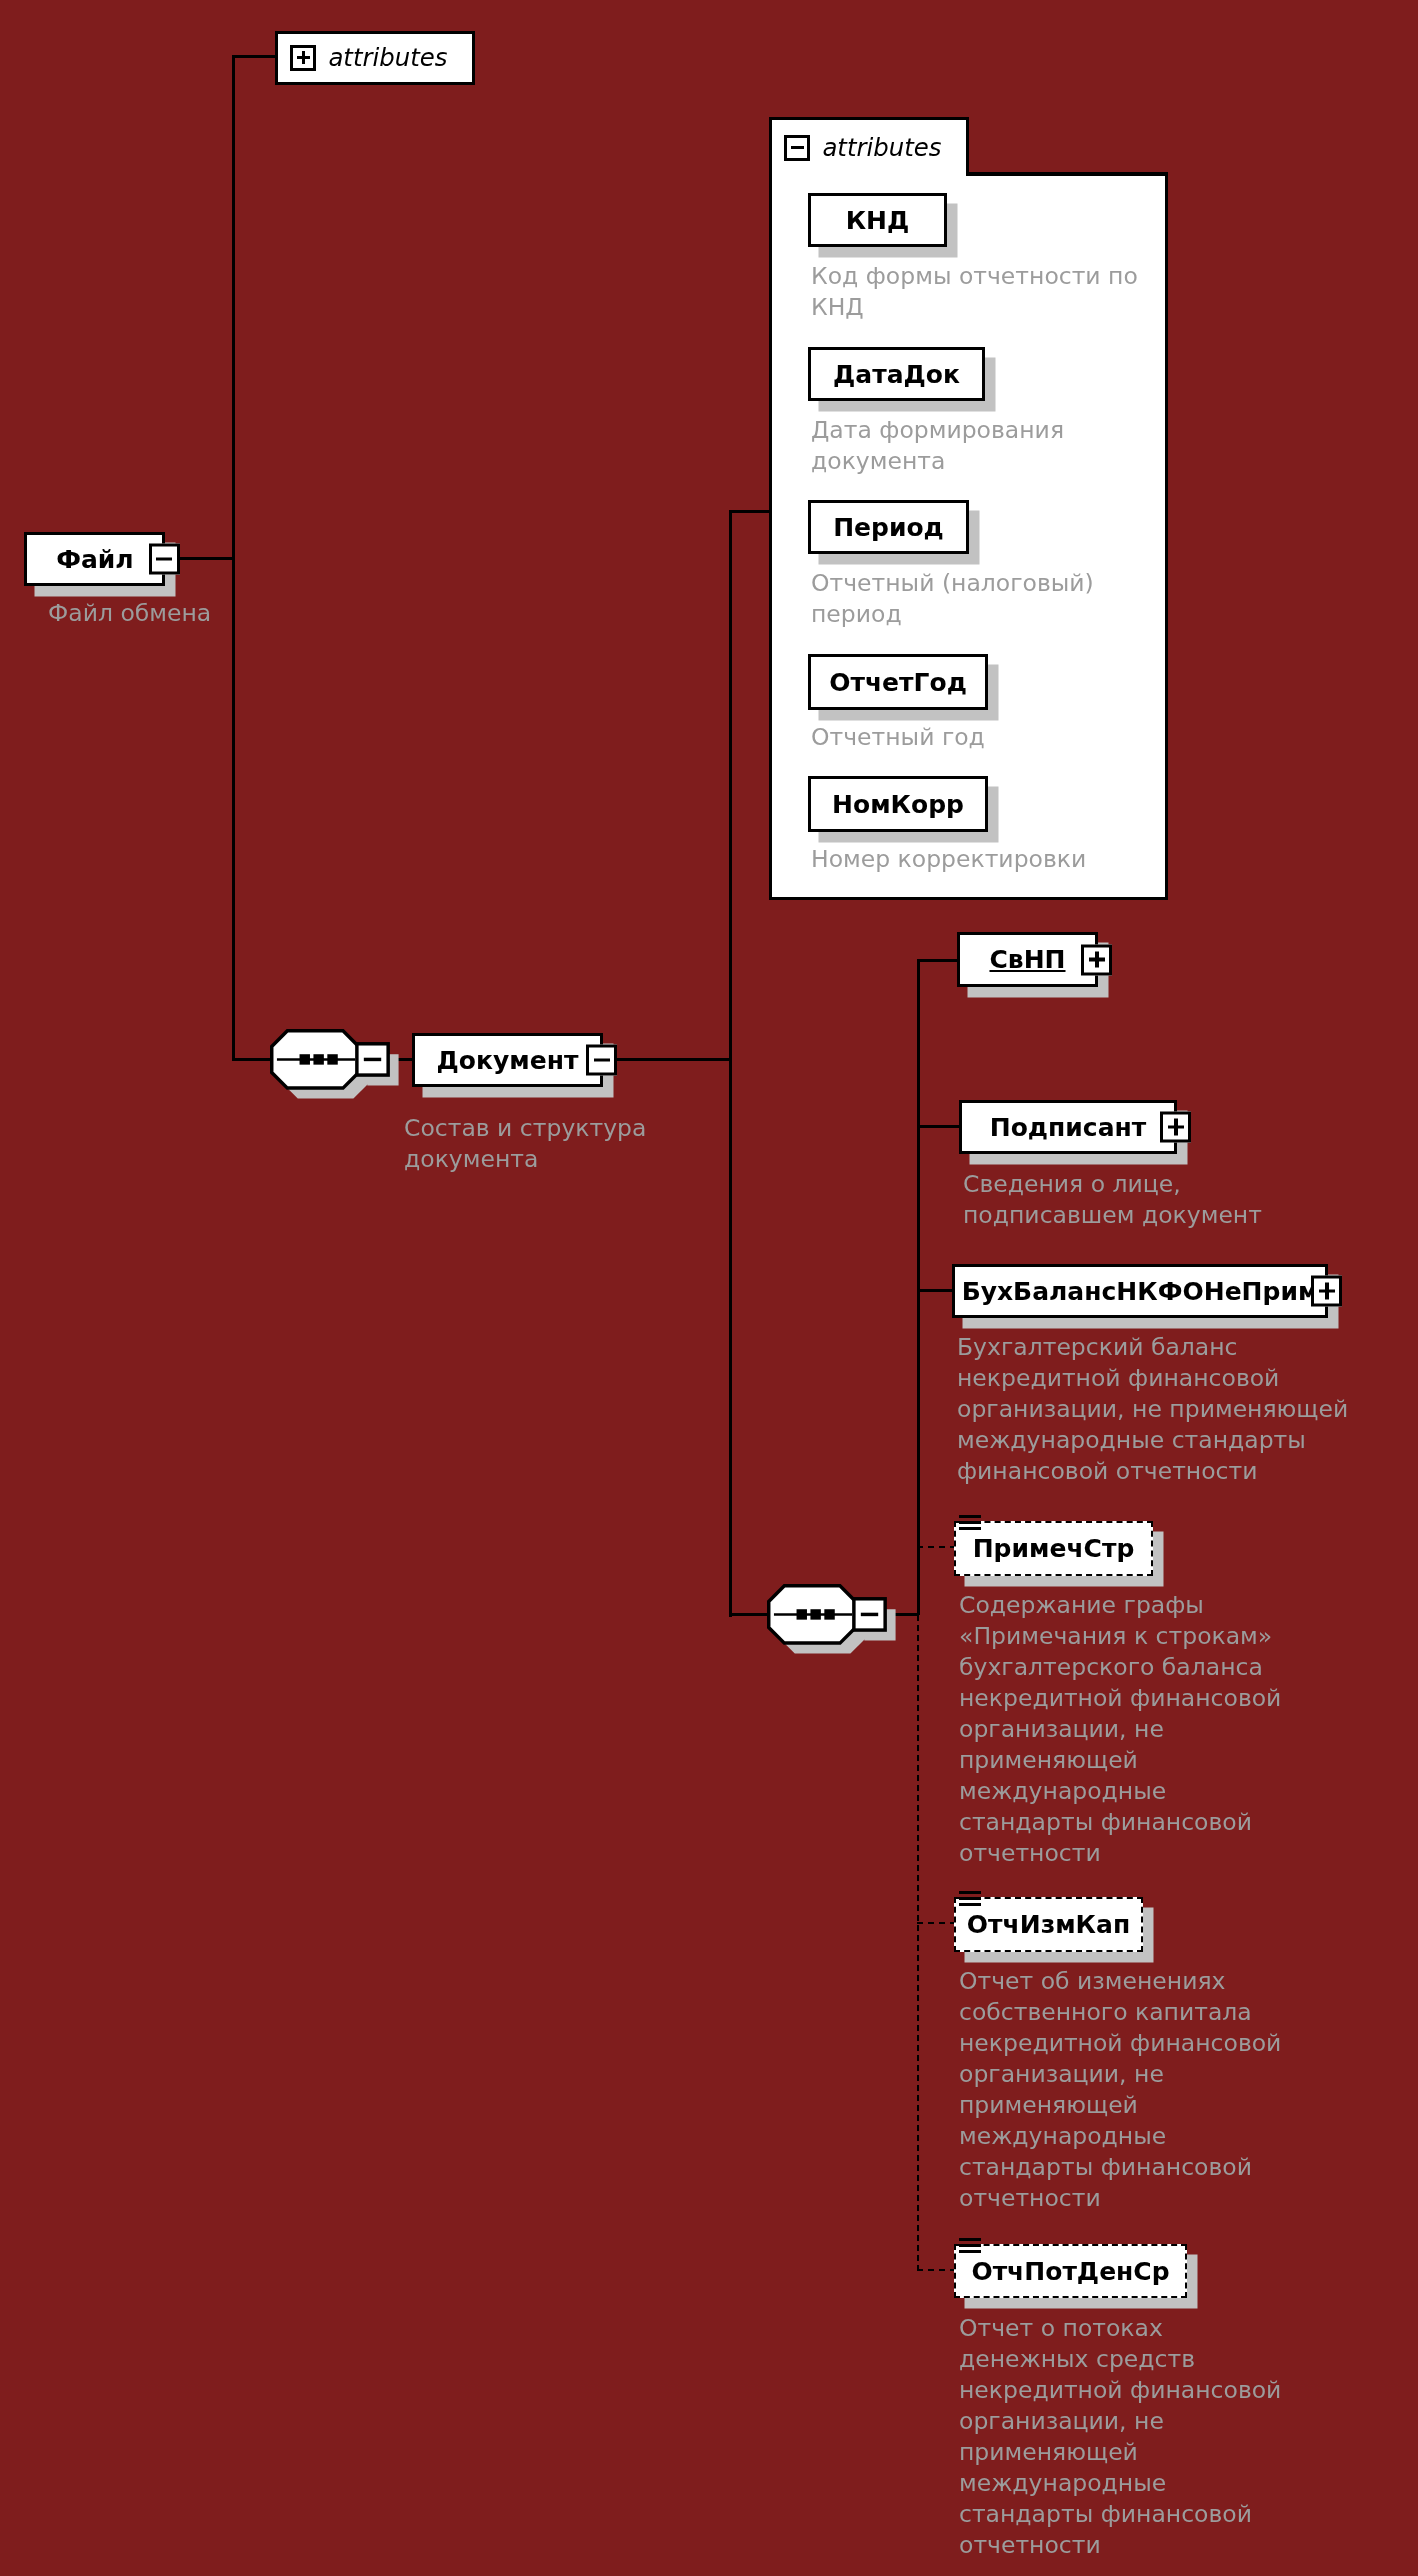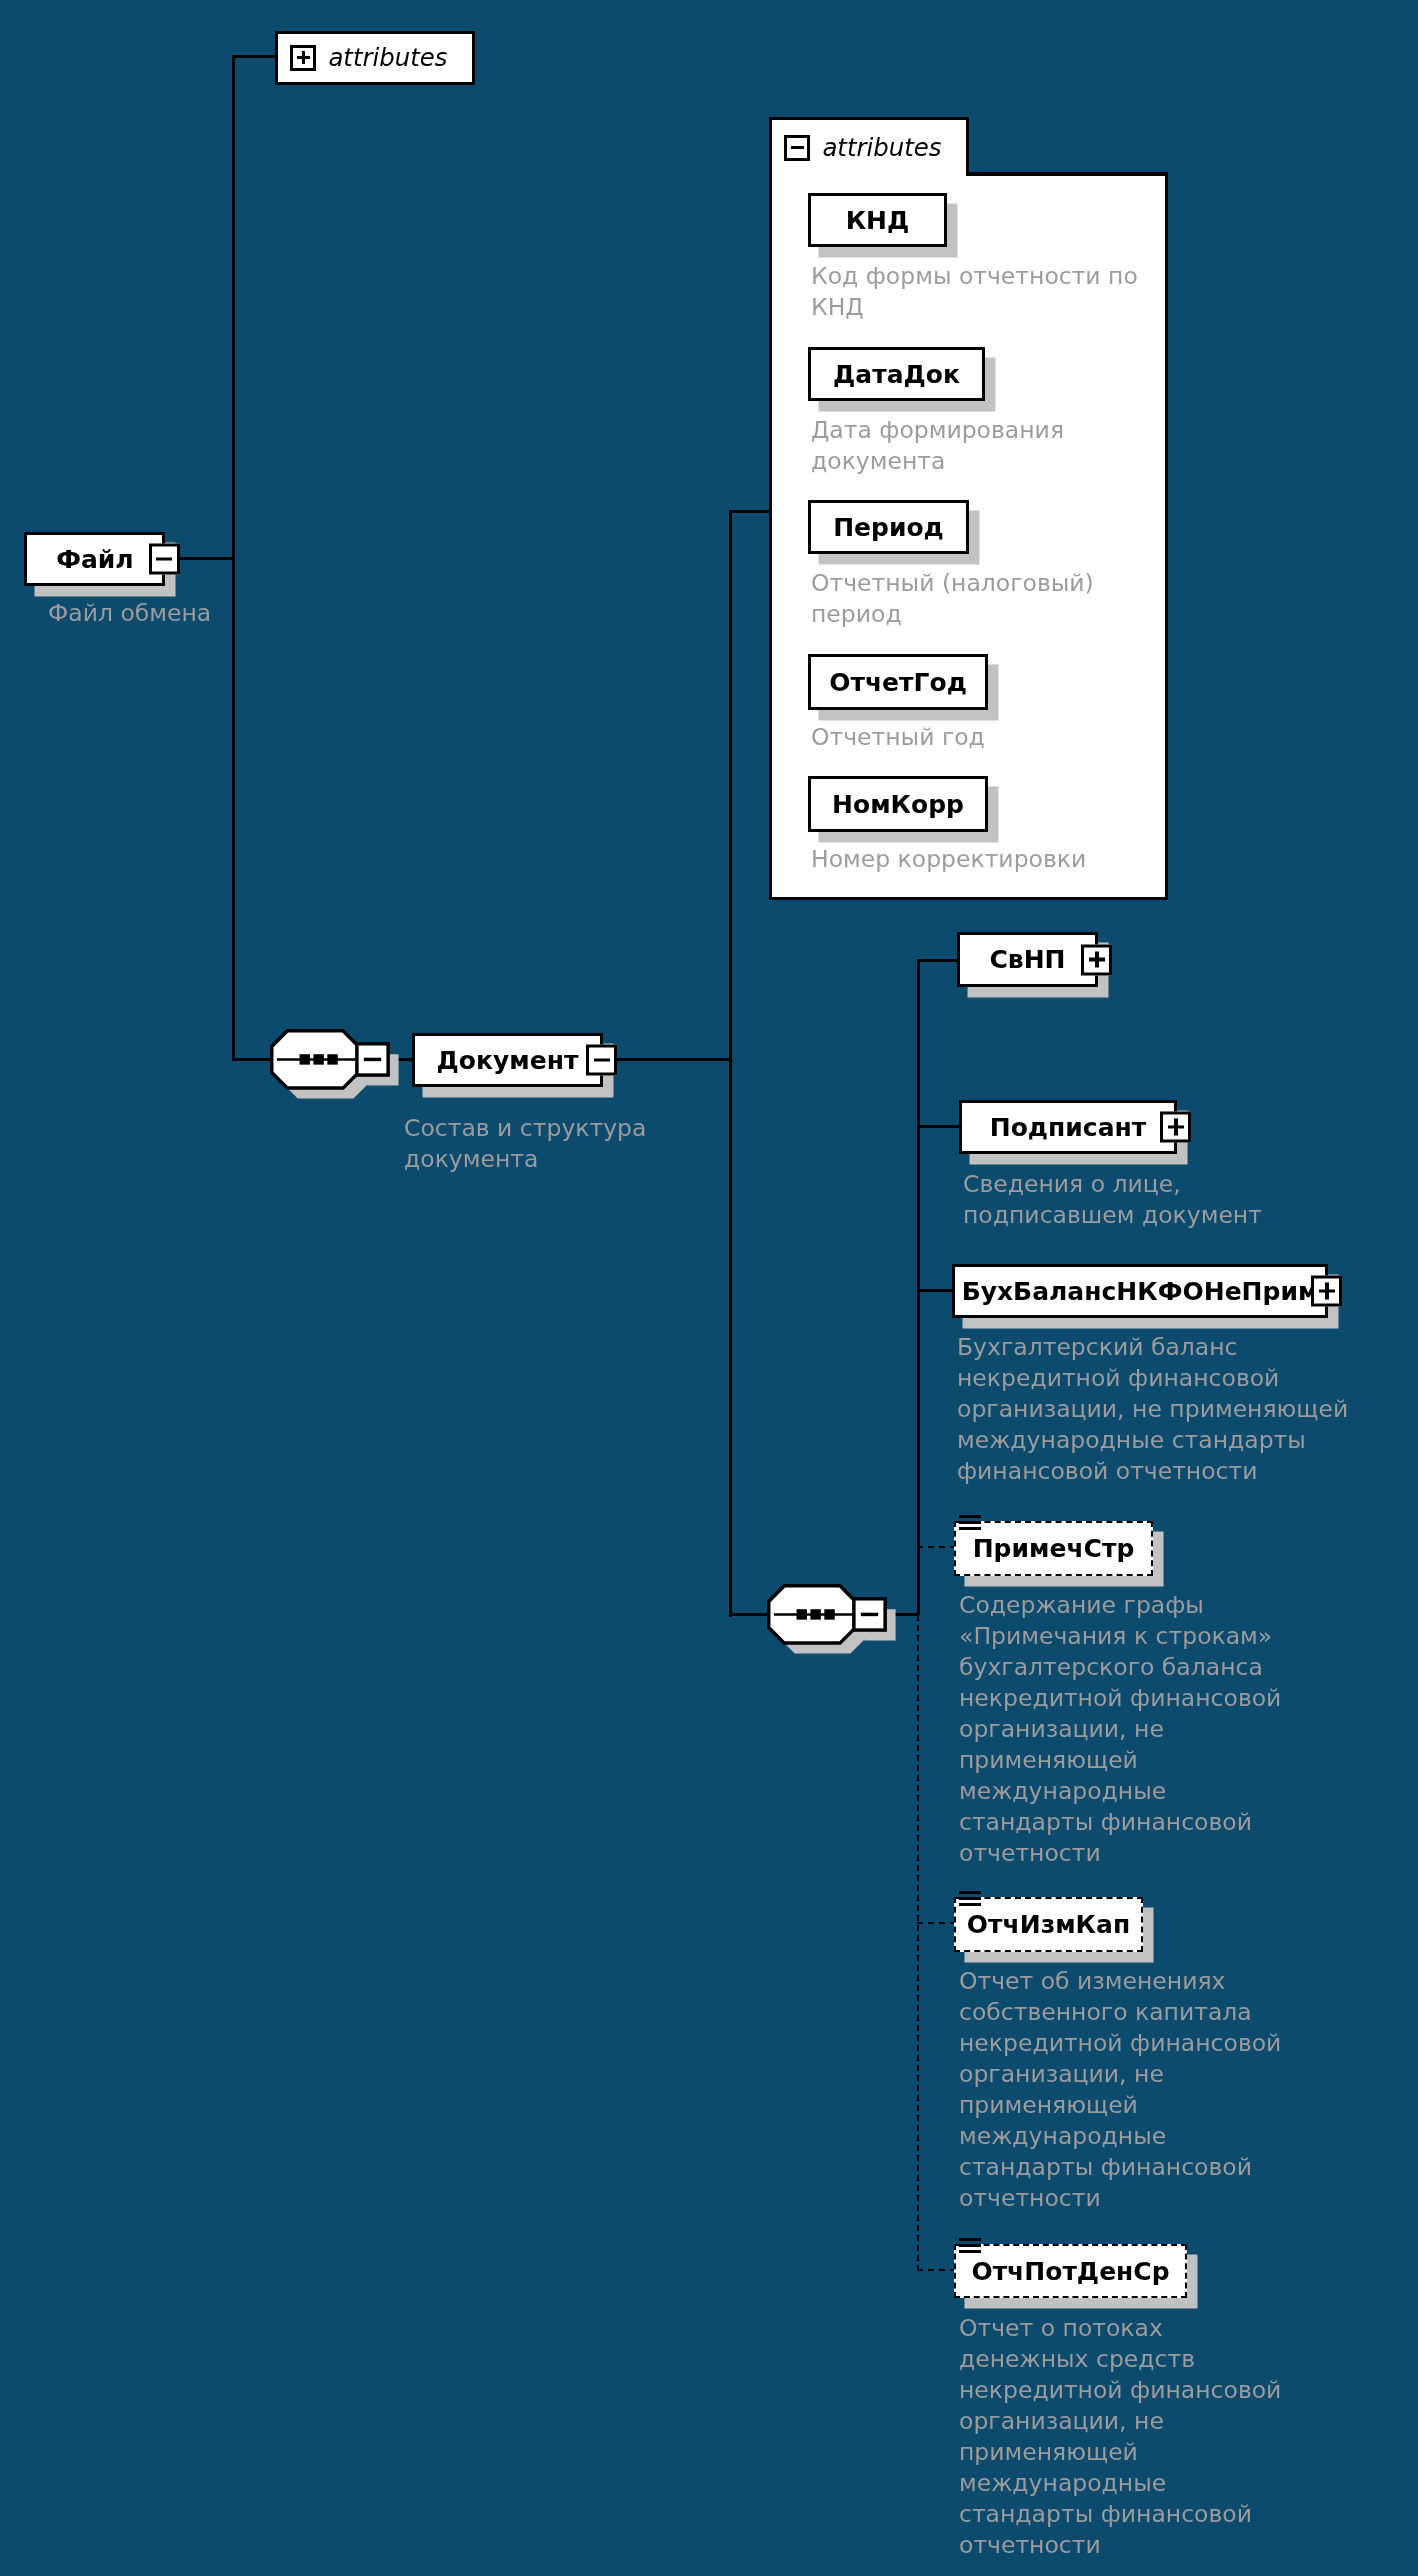--- a/index.html
+++ b/index.html
@@ -1,18 +1,18 @@
 <!DOCTYPE html>
 <html style="font-size:14px"><head>
 <meta charset="utf-8">
 <style>
   html,body { margin:0; padding:0; background:#ffffff; }
   .canvas {
     position:relative; width:1419px; height:2576px;
-    font-family:"DejaVu Sans", sans-serif; color:#000; background:#0c4a6e;
+    font-family:"DejaVu Sans", sans-serif; color:#000; background:#7f1d1d;
     overflow:hidden;
   }
   
   .node {
     position:absolute; box-sizing:border-box; background:#fff;
     border:3.5px solid #000; box-shadow:10.5px 10.5px 0 0 #c2c2c2;
     display:flex; align-items:center; justify-content:center;
     font-weight:bold; font-size:25px; white-space:nowrap; padding:0 12.2px;
   }
   .node.dashed { border:2.6px dashed #000;align-items:center; }
@@ -166,21 +166,21 @@
     <rect x="112" y="29" width="36" height="36" fill="#c2c2c2"></rect>
     <polygon points="20,2 84,2 102,20 102,50 84,68 20,68 2,50 2,20" fill="#ffffff" stroke="#000000" stroke-width="4"></polygon>
     <line x1="8" y1="35" x2="98" y2="35" stroke="#000000" stroke-width="3"></line>
     <rect x="34" y="29" width="12" height="12" fill="#000000"></rect>
     <rect x="50" y="29" width="12" height="12" fill="#000000"></rect>
     <rect x="66" y="29" width="12" height="12" fill="#000000"></rect>
     <rect x="100" y="17" width="36" height="36" fill="#ffffff" stroke="#000000" stroke-width="4"></rect>
     <line x1="108" y1="35" x2="128" y2="35" stroke="#000000" stroke-width="4"></line>
   </svg>
 
-  <div class="node" style="left:957px; top:932px; width:141px; height:55px;">
+  <div class="node" style="left:957px; top:932px; width:141px; height:55px;text-decoration:underline;">
     <span>СвНП</span>
     <span class="expander plus"></span>
   </div>
 
   <div class="node" style="left:959px; top:1100px; width:218px; height:54px;">
     <span>Подписант</span>
     <span class="expander plus"></span>
   </div>
   <div class="ann" style="left:963px; top:1169px;">Сведения о лице,
 подписавшем документ</div>

